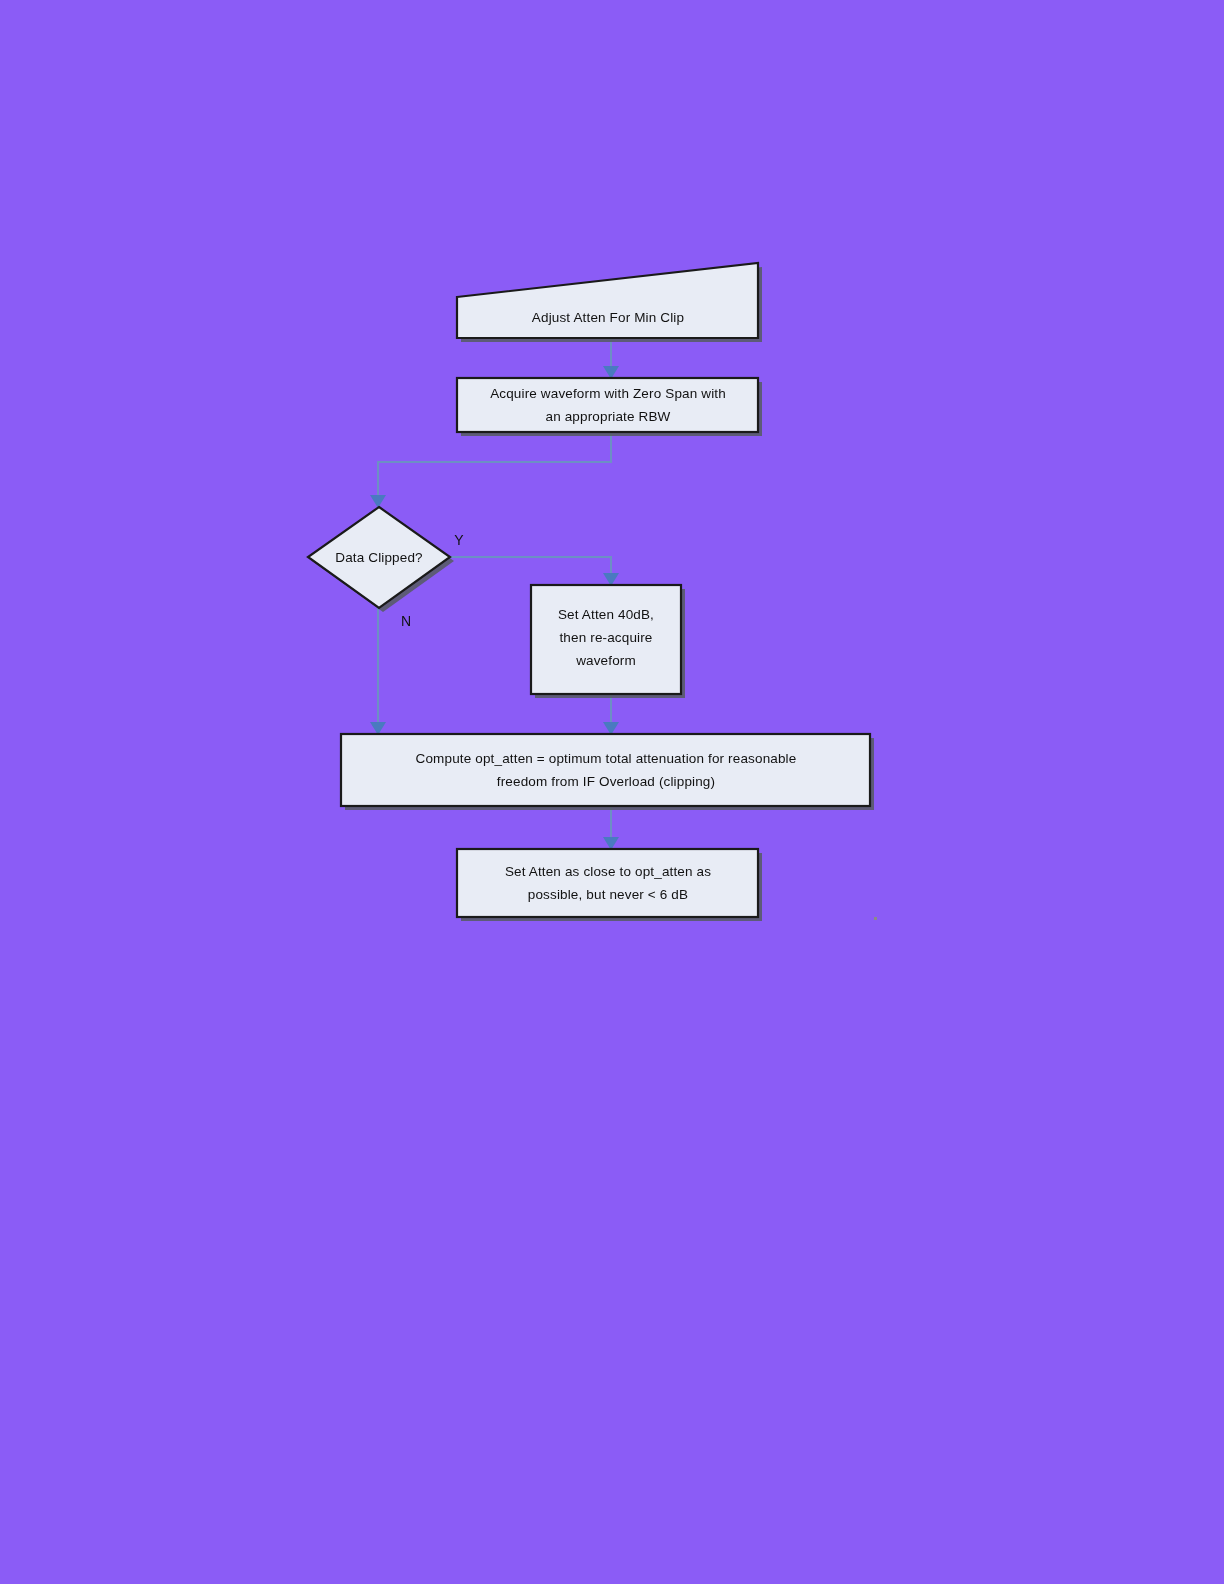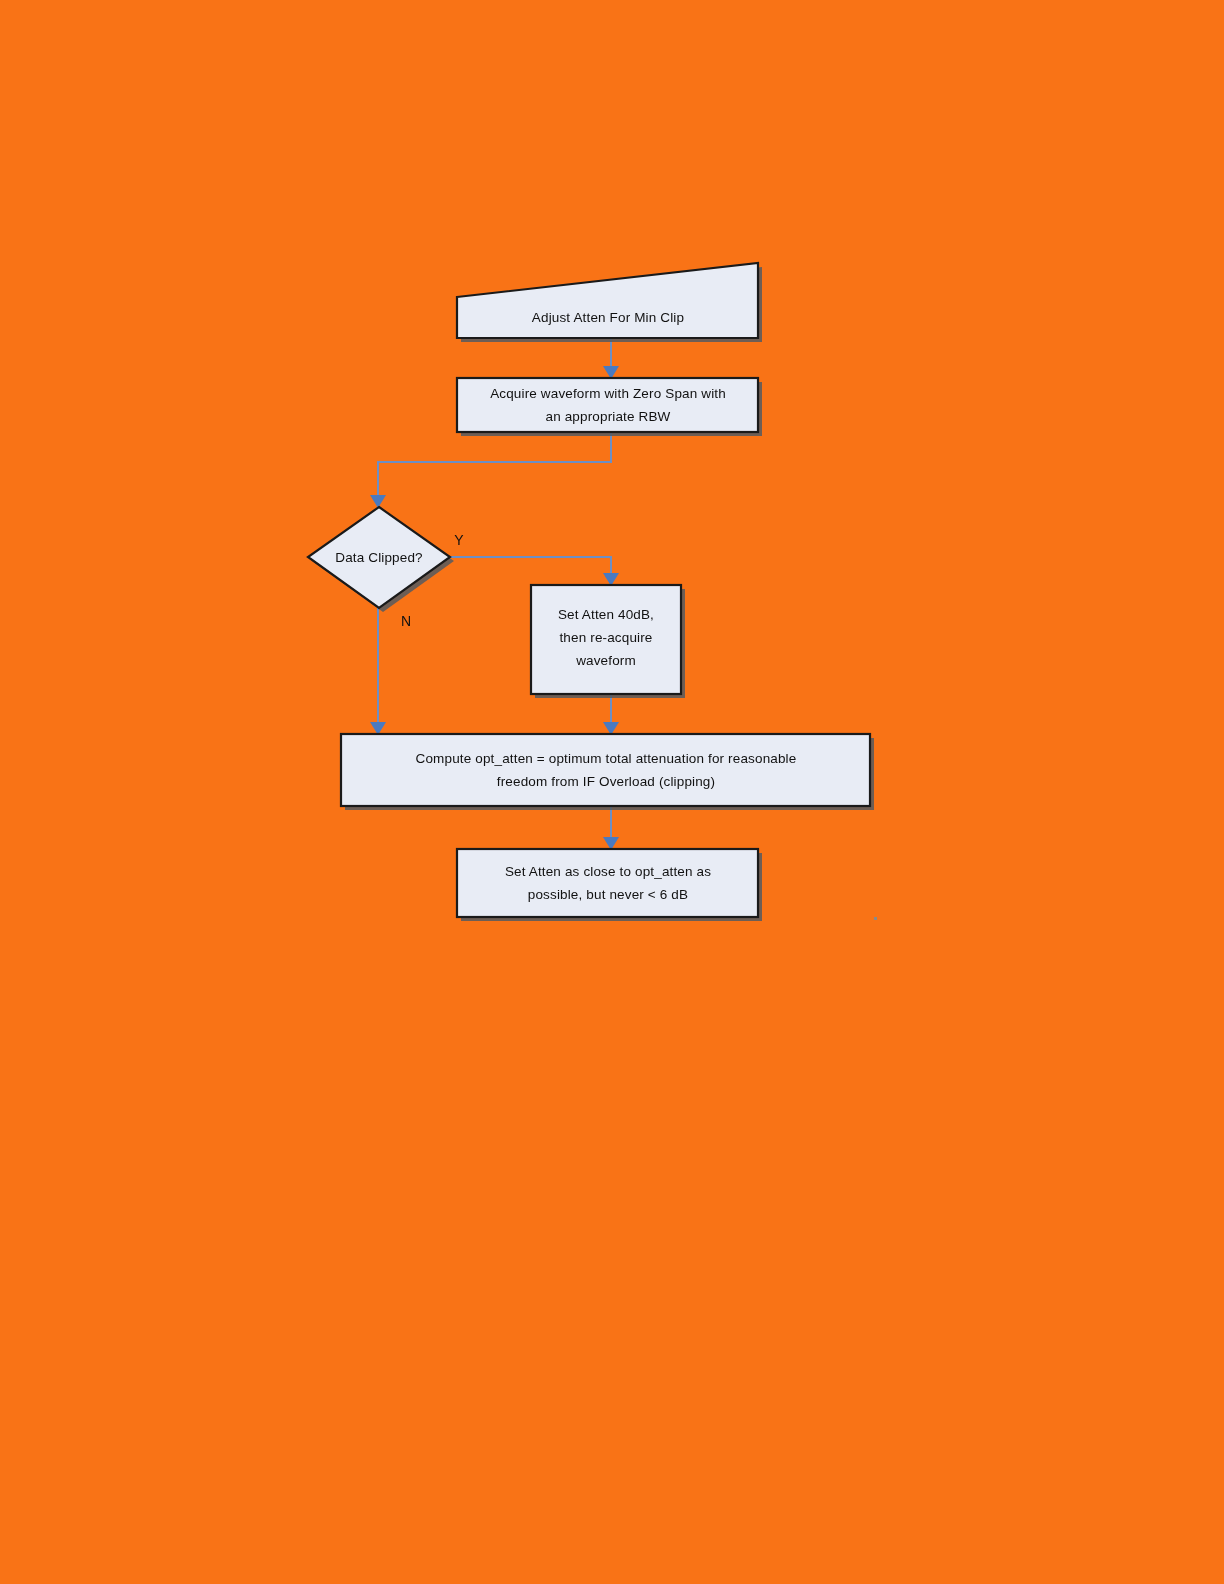--- a/index.html
+++ b/index.html
@@ -12,21 +12,21 @@
     height: 1584px;
     position: relative;
     font-family: "Liberation Sans", sans-serif;
     overflow: hidden;
   }
   #page {
     position: absolute;
     left: 0; top: 0;
     width: 1224px;
     height: 1584px;
-    background: #f97316;
+    background: #8b5cf6;
   }
   #flow-svg {
     position: absolute;
     left: 0; top: 0;
     width: 1224px;
     height: 1584px;
   }
   .node-shape {
     fill: #e8ecf5;
     stroke: #1a1a1a;

